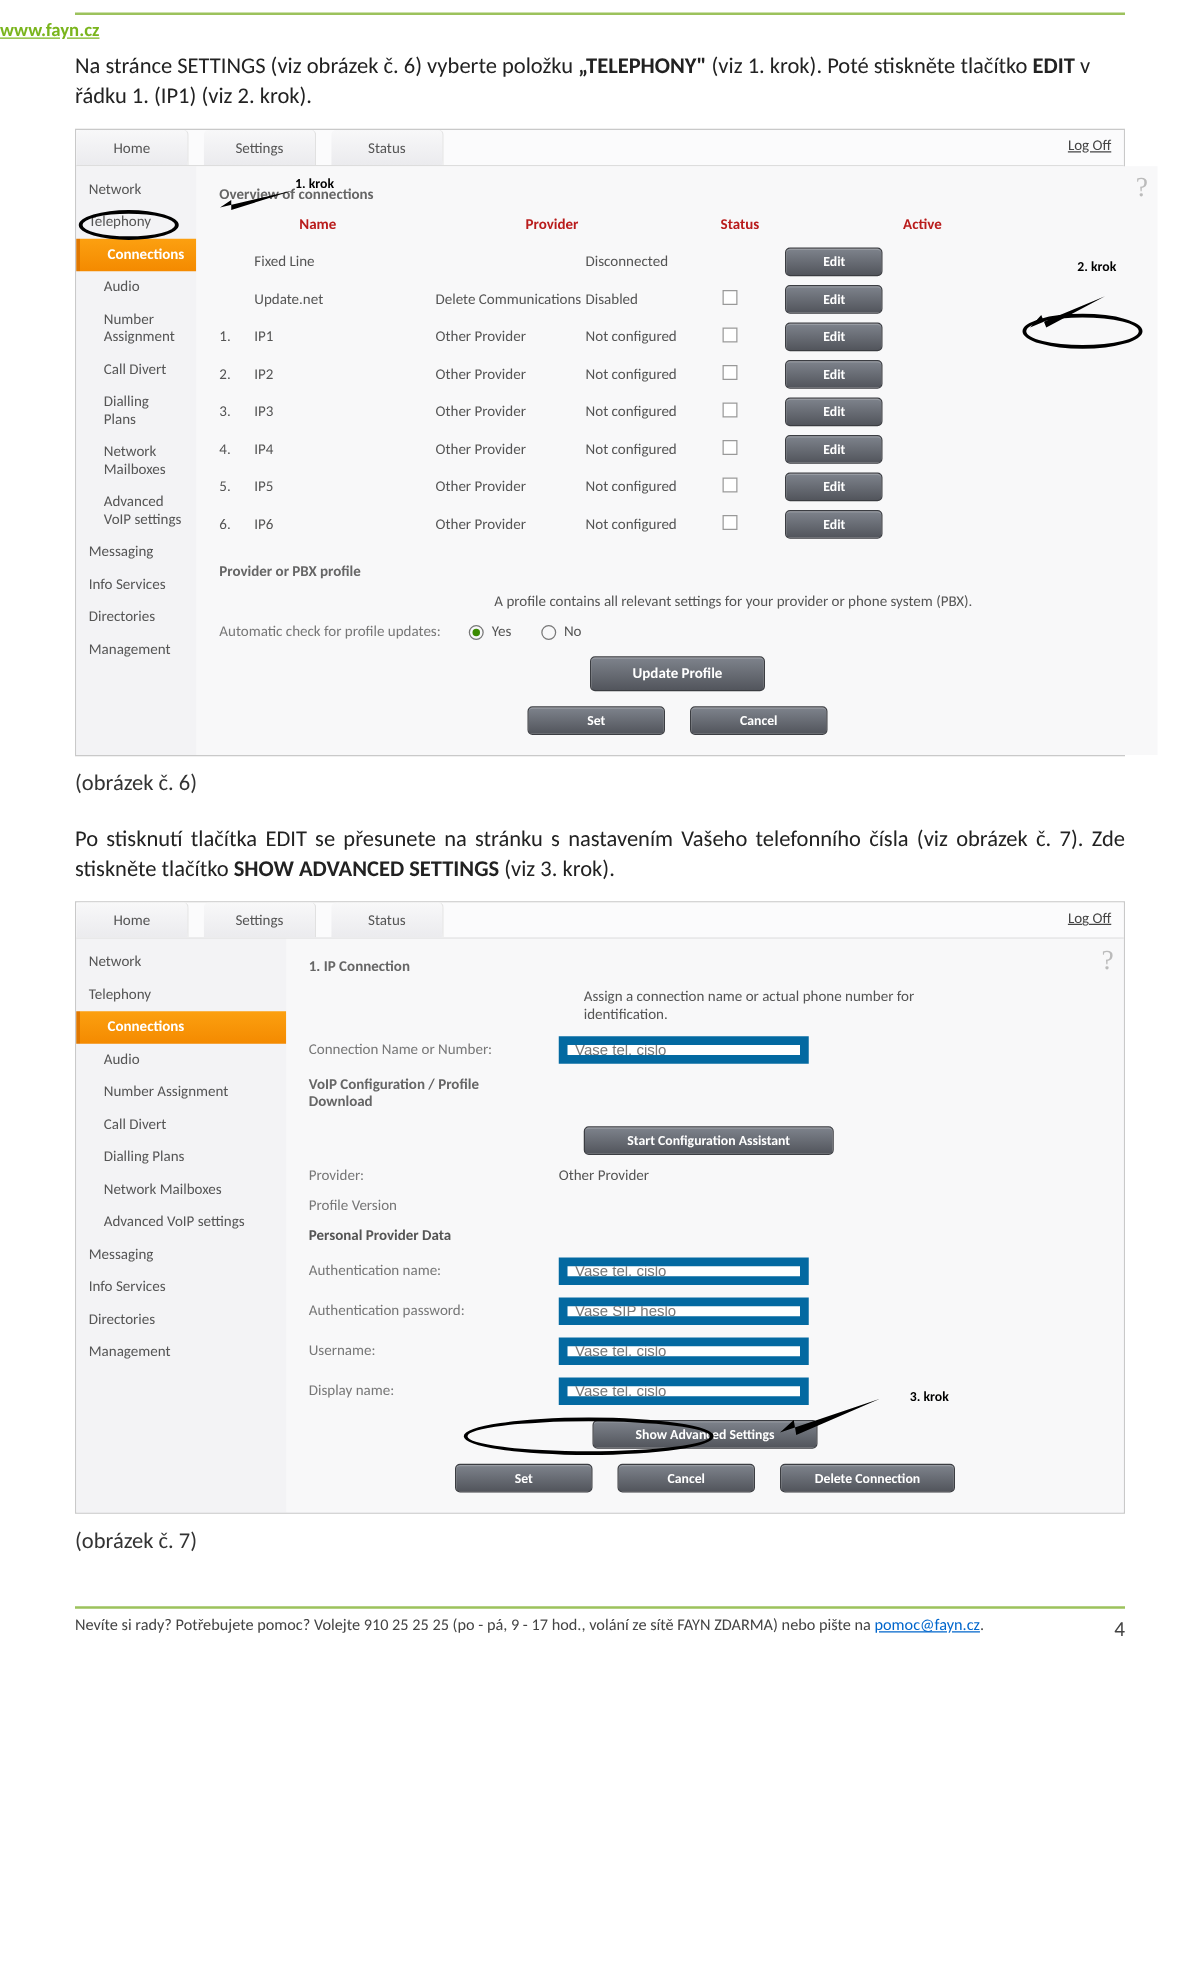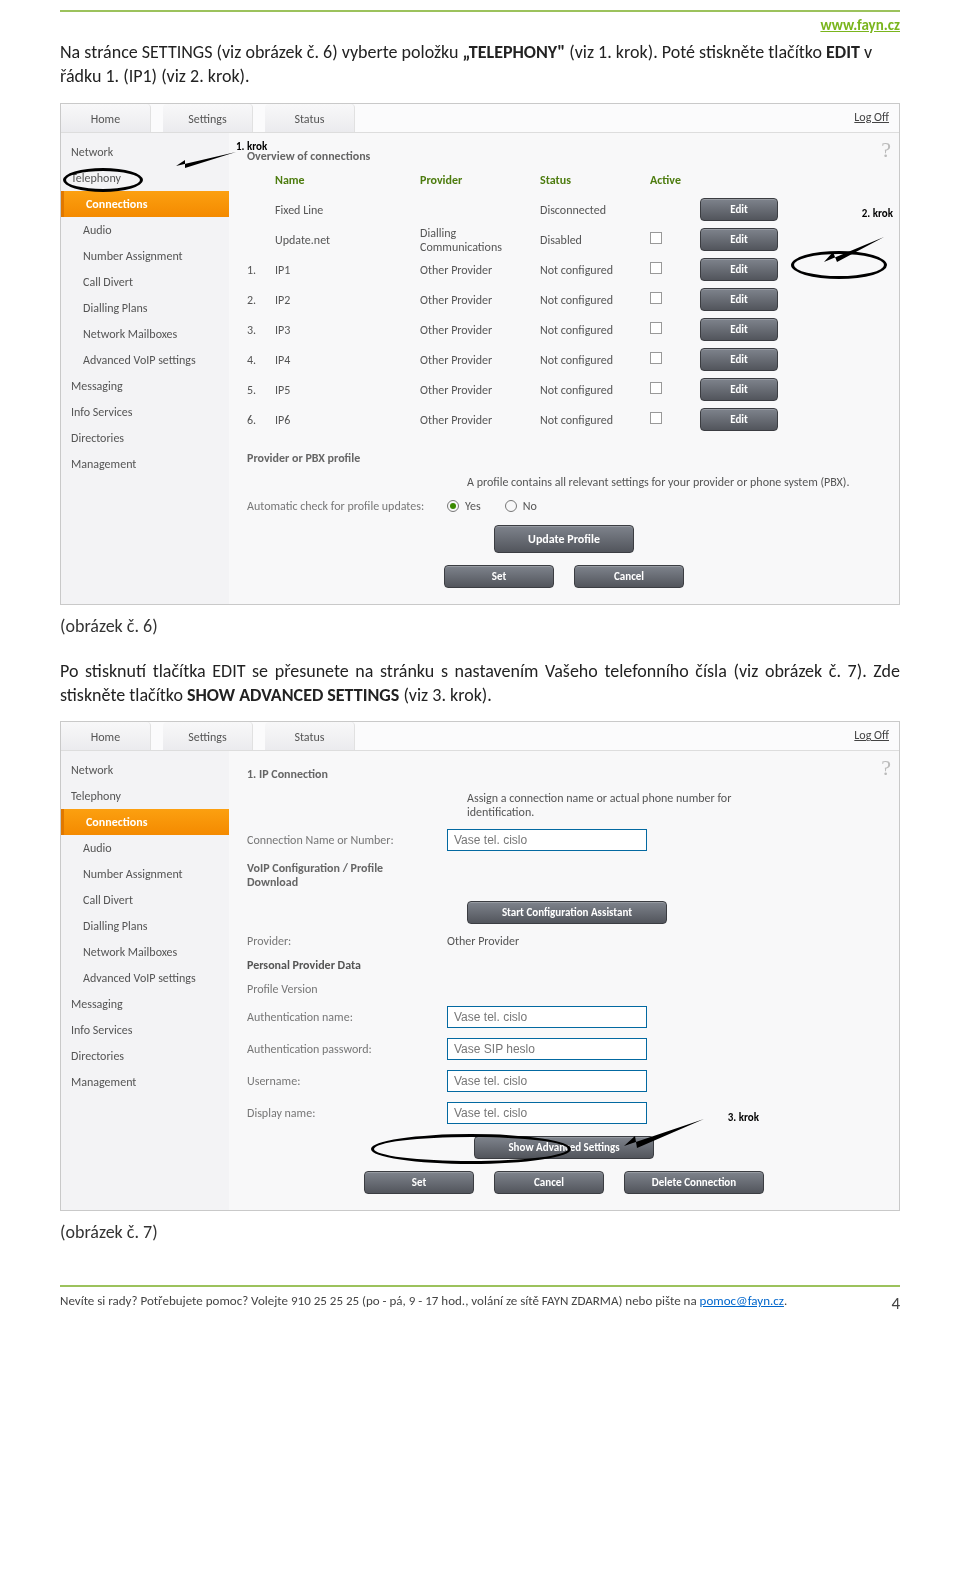--- a/index.html
+++ b/index.html
@@ -5,54 +5,54 @@
   * { box-sizing: border-box; }
   body {
     margin: 0;
     font-family: Calibri, Arial, sans-serif;
     font-size: 14px;
     color: #333;
     background: #fff;
     width: 960px;
   }
   .top-rule { height: 2px; background: #9cc25c; margin: 10px 60px 0 60px; }
-  .url-hdr { text-align: right; color: #7ab51d; font-weight: bold; margin: 4px 60px 6px 0; font-size: 15px; text-decoration: underline;}
+  .url-hdr { text-align: left; color: #7ab51d; font-weight: bold; margin: 4px 60px 6px 0; font-size: 15px; text-decoration: underline;}
   .page { padding: 0 60px 20px 60px; }
   .para { font-size: 18px; line-height: 1.35; color: #222; margin: 6px 0 14px 0; }
   .bold { font-weight: bold; }
   
   
   .shot { border: 1px solid #c9c9c9; background: #f6f6f7; position: relative; margin-bottom: 10px; }
   .tabs { display: flex; background: #fbfbfc; border-bottom: 1px solid #ddd; position: relative; }
   .tab { font-size: 12px; color: #555; padding: 8px 16px 6px 16px; border-right: 1px solid #e1e1e1; min-width: 90px; text-align: center; background: linear-gradient(#f8f8f9,#ebebee); border-radius: 4px 4px 0 0; margin-right: 12px;}
   .logoff { position: absolute; right: 10px; top: 6px; font-size: 12px; color: #444; text-decoration: underline;}
   .qmark { position: absolute; right: 8px; top: 4px; font-size: 22px; color: #bbb; font-family: Georgia, serif; }
   .body-area { display: flex; position: relative; }
   .sidebar { width: 168px; background: #f3f3f5; font-size: 12px; padding-top: 6px; }
   .nav-item { padding: 6px 10px; color: #555; }
   .nav-item.sub { padding-left: 22px; }
   .nav-item.active { background: linear-gradient(#fca010,#f48a00); color: #fff; font-weight: bold; border-left: 3px solid #e07800;}
   .content { flex: 1; background: #f8f8f9; font-size: 12px; color: #555; padding: 10px 18px 16px 18px; position: relative; }
   .sect-title { font-weight: bold; color: #666; margin: 6px 0 10px 0; font-size: 12px; }
-  .ovhdr { display: flex; font-weight: bold; color: #4d7c0f; font-size: 12px; margin: 6px 0 8px 0; }
+  .ovhdr { display: flex; font-weight: bold; color: #b91c1c; font-size: 12px; margin: 6px 0 8px 0; gap: 36px; }
   .col-num { width: 28px; }
   .col-name { width: 120px; }
   .col-prov { width: 120px; margin-left: 25px; }
   .col-stat { width: 110px; }
   .col-act { width: 50px; }
   .col-btn { width: 100px; }
   .row { display: flex; align-items: center; min-height: 30px; }
   .chk { width: 12px; height: 12px; border: 1px solid #999; background: #fff; display: inline-block; }
   .btn3d { background: linear-gradient(#7e838c,#52555c); color: #fff; font-size: 11px; font-weight: bold; text-align: center; border-radius: 4px; border: 1px solid #3b3d42; padding: 4px 0; width: 78px; box-shadow: inset 0 1px 0 rgba(255,255,255,.2); }
   .btn3d.lg { width: 140px; font-size: 12px; padding: 6px 0; }
   .btn3d.md { width: 110px; }
   .btn-row-center { display: flex; justify-content: center; gap: 20px; margin-top: 12px; }
   .lbl-right { width: 200px; color: #777; padding-right: 14px; font-size: 12px; }
   .form-row { display: flex; align-items: center; margin: 10px 0; }
-  .txtfield { width: 200px; height: 22px; border: 1px solid #0369a1; background: #fff; font-size: 12px; color: #777; padding: 2px 6px; }
+  .txtfield { width: 200px; height: 22px; border: 7px solid #0369a1; background: #fff; font-size: 12px; color: #777; padding: 2px 6px; }
   .radio-row { display: flex; align-items: center; gap: 6px; font-size: 12px; color: #555; }
   .radio-dot { width: 12px; height: 12px; border: 1px solid #777; border-radius: 50%; display: inline-flex; align-items: center; justify-content: center; }
   .radio-dot.on::after { content:""; width:6px; height:6px; background:#3a8a00; border-radius:50%; }
   .note { font-size: 12px; color: #555; margin: 8px 0 10px 220px; }
   
   
   .anno-circle { position: absolute; border: 3px solid #000; border-radius: 50%/50%; background: transparent; pointer-events:none; }
   .anno-arrow { position: absolute; color:#000; pointer-events:none; }
   .krok-lbl { position: absolute; font-size: 11px; font-weight: bold; color:#000; }
   
@@ -120,21 +120,21 @@
               <div class="col-prov"></div>
               <div class="col-stat">Disconnected</div>
               <div class="col-act"></div>
               <div class="col-btn">
                 <div class="btn3d">Edit</div>
               </div>
             </div>
             <div class="row">
               <div class="col-num"></div>
               <div class="col-name">Update.net</div>
-              <div class="col-prov">Dialling Communications</div>
+              <div class="col-prov">Delete Communications</div>
               <div class="col-stat">Disabled</div>
               <div class="col-act"><span class="chk"></span></div>
               <div class="col-btn">
                 <div class="btn3d">Edit</div>
               </div>
             </div>
             <div style="position: relative;">
               <div class="row">
                 <div class="col-num">1.</div>
                 <div class="col-name">IP1</div>
@@ -278,24 +278,24 @@
         </div>
         <div class="btn-row-center" style="justify-content:flex-start; margin-left:220px;">
           <div class="btn3d" style="width:200px">Start Configuration Assistant</div>
         </div>
 
         <div class="form-row">
           <div class="lbl-right">Provider:</div>
           <div>Other Provider</div>
         </div>
         <div class="form-row">
+          <div class="lbl-right">Profile Version</div>
+        </div>
+        <div class="form-row">
           <div class="lbl-right" style="font-weight:bold;color:#555">Personal Provider Data</div>
-        </div>
-        <div class="form-row">
-          <div class="lbl-right">Profile Version</div>
         </div>
         <div class="form-row">
           <div class="lbl-right">Authentication name:</div>
           <input class="txtfield" value="Vase tel. cislo" style="">
         </div>
         <div class="form-row">
           <div class="lbl-right">Authentication password:</div>
           <input class="txtfield" value="Vase SIP heslo" style="">
         </div>
         <div class="form-row">

